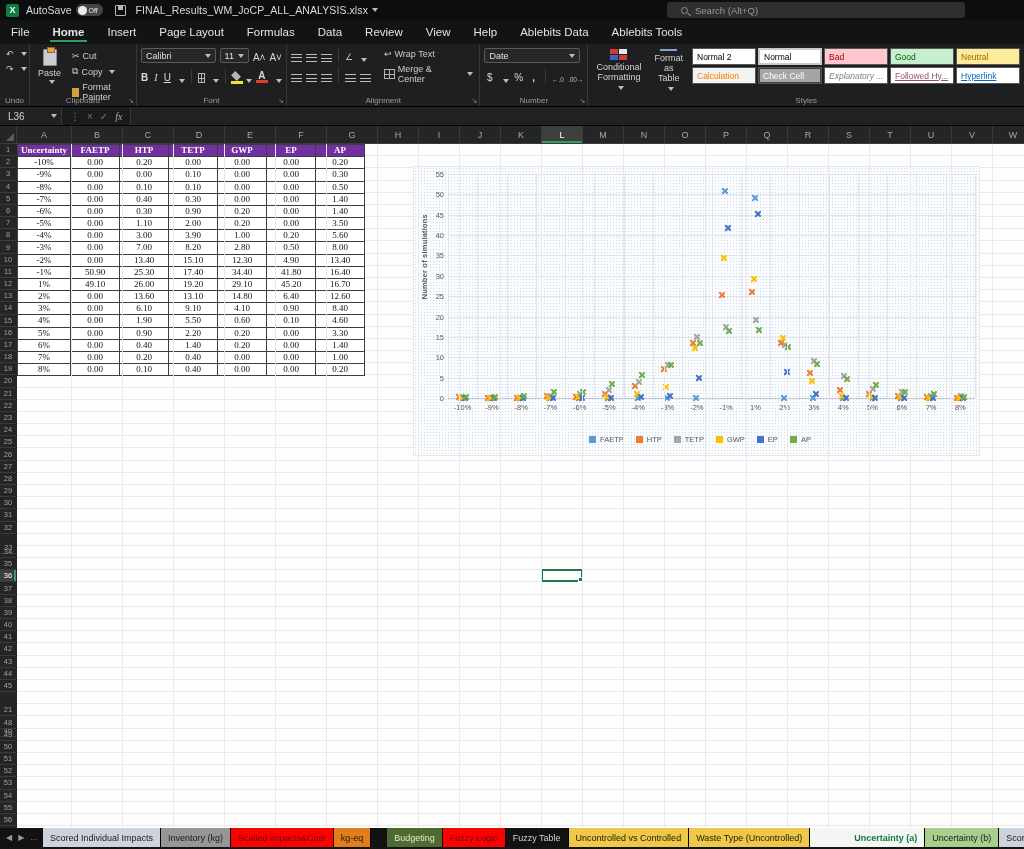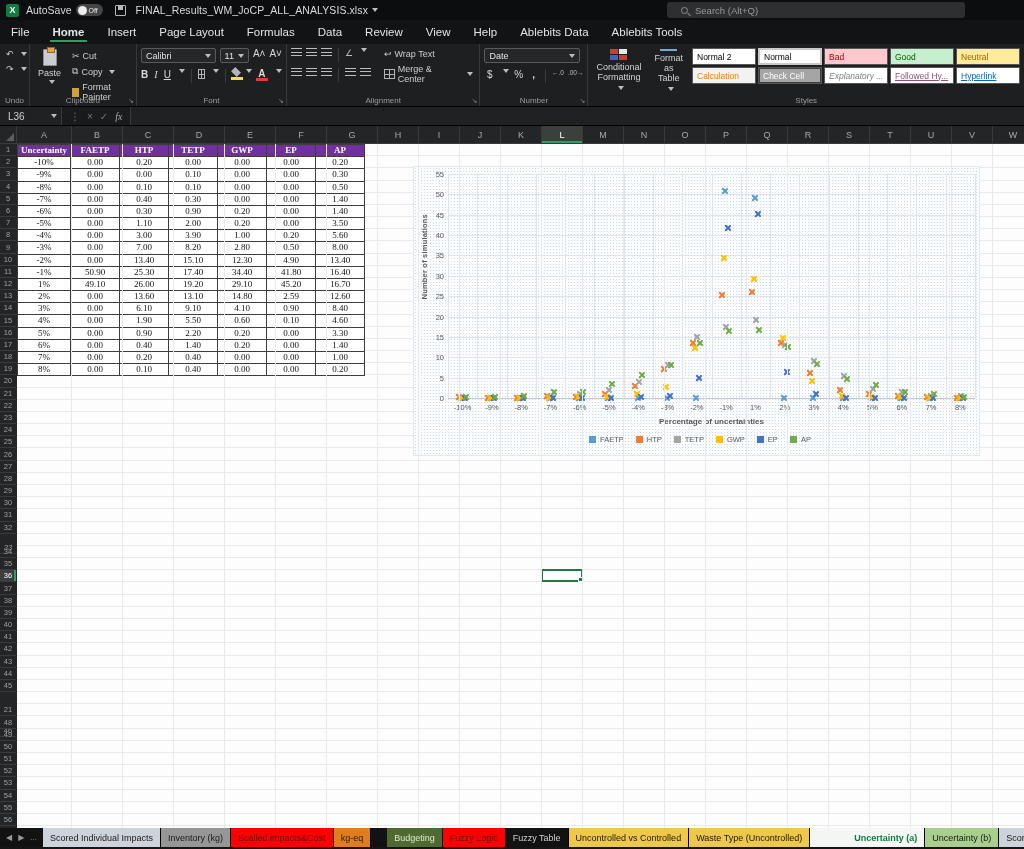--- a/index.html
+++ b/index.html
@@ -27,21 +27,21 @@
   .menubar { height:24px; background:#121314; display:flex; align-items:center; gap:21px; padding-left:10px;
     color:#e3e3e3; font-size:11.5px; }
   .menu-item { position:relative; cursor:default; padding:4px 1px; }
   .menu-item.active { font-weight:bold; }
   .menu-item.active:after { content:""; position:absolute; left:-2px; right:-2px; bottom:0; height:2px; background:#2f9e63; }
   .ribbon { height:63px; background:#1e1f20; border-bottom:1px solid #000; display:flex; color:#d3d3d3; }
   .rgroup { position:relative; border-right:1px solid #383838; padding:4px 4px 13px 4px; display:flex; gap:5px; }
   .glabel { position:absolute; bottom:1px; left:0; right:0; text-align:center; font-size:8px; color:#9b9b9b; }
   .launcher { position:absolute; bottom:1px; right:2px; font-size:7px; color:#8b8b8b; }
   .rcol { display:flex; flex-direction:column; justify-content:flex-start; gap:3px; }
-  .rrow { display:flex; align-items:flex-start; gap:4px; }
+  .rrow { display:flex; align-items:flex-end; gap:4px; }
   .smallbtn { font-size:9px; color:#cdcdcd; display:flex; align-items:center; gap:3px; padding:1px 2px; }
   .bigbtn { display:flex; flex-direction:column; align-items:center; font-size:9px; gap:2px; padding:1px 4px; }
   .clip-ico { width:14px; height:17px; background:#c9cdd2; border:1px solid #8b8f94; border-radius:1px; position:relative; }
   .clip-ico:before { content:""; position:absolute; left:3px; top:-3px; width:6px; height:4px; background:#e8a33d;
     border:1px solid #8b6a2a; }
   .combo { background:#262728; border:1px solid #5a5a5a; border-radius:2px; font-size:9px; color:#e2e2e2;
     display:flex; align-items:center; justify-content:space-between; padding:0 4px; height:15px; }
   .fontbtn { font-size:10px; width:13px; text-align:center; color:#d8d8d8; }
   .sep-v { width:1px; height:14px; background:#3c3c3c; margin:0 2px; }
   .lni { width:11px; height:8px; background:repeating-linear-gradient(to bottom,#bdbdbd 0 1px,transparent 1px 3.5px); }
@@ -509,21 +509,21 @@
             <td>29.10</td>
             <td>45.20</td>
             <td>16.70</td>
           </tr>
           <tr>
             <td>2%</td>
             <td>0.00</td>
             <td>13.60</td>
             <td>13.10</td>
             <td>14.80</td>
-            <td>2.59</td>
+            <td>6.40</td>
             <td>12.60</td>
           </tr>
           <tr>
             <td>3%</td>
             <td>0.00</td>
             <td>6.10</td>
             <td>9.10</td>
             <td>4.10</td>
             <td>0.90</td>
             <td>8.40</td>
@@ -740,21 +740,20 @@
         <div class="xmark" style="color: rgb(112, 173, 71); left: 311.639px; top: 160.707px;"></div>
         <div class="xmark" style="color: rgb(112, 173, 71); left: 340.917px; top: 159.485px;"></div>
         <div class="xmark" style="color: rgb(112, 173, 71); left: 370.194px; top: 176.184px;"></div>
         <div class="xmark" style="color: rgb(112, 173, 71); left: 399.472px; top: 193.289px;"></div>
         <div class="xmark" style="color: rgb(112, 173, 71); left: 428.75px; top: 208.765px;"></div>
         <div class="xmark" style="color: rgb(112, 173, 71); left: 458.028px; top: 214.06px;"></div>
         <div class="xmark" style="color: rgb(112, 173, 71); left: 487.306px; top: 221.798px;"></div>
         <div class="xmark" style="color: rgb(112, 173, 71); left: 516.583px; top: 223.427px;"></div>
         <div class="xmark" style="color: rgb(112, 173, 71); left: 545.861px; top: 226.685px;"></div>
         <div class="ytitle" style="left: 6px; top: 47px;">Number of simulations</div>
-        <div class="xtitle" style="left: 34px; width: 527px; top: 250px;">Percentage of uncertainties</div>
         <div class="legend" style="top: 268px; left: 175px;">
           <span class="li">
             <span class="sw" style="background: rgb(91, 155, 213);"></span>
             <span>FAETP</span>
           </span>
           <span class="li">
             <span class="sw" style="background: rgb(237, 125, 49);"></span>
             <span>HTP</span>
           </span>
           <span class="li">

